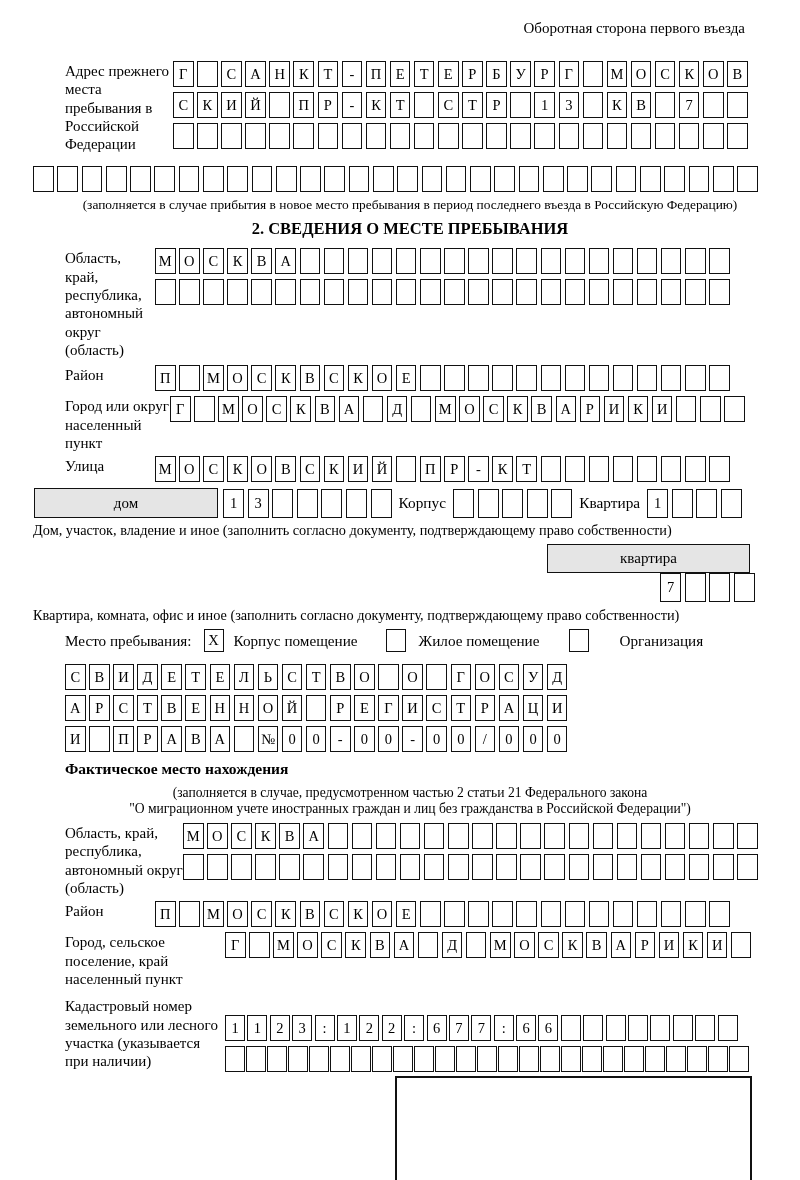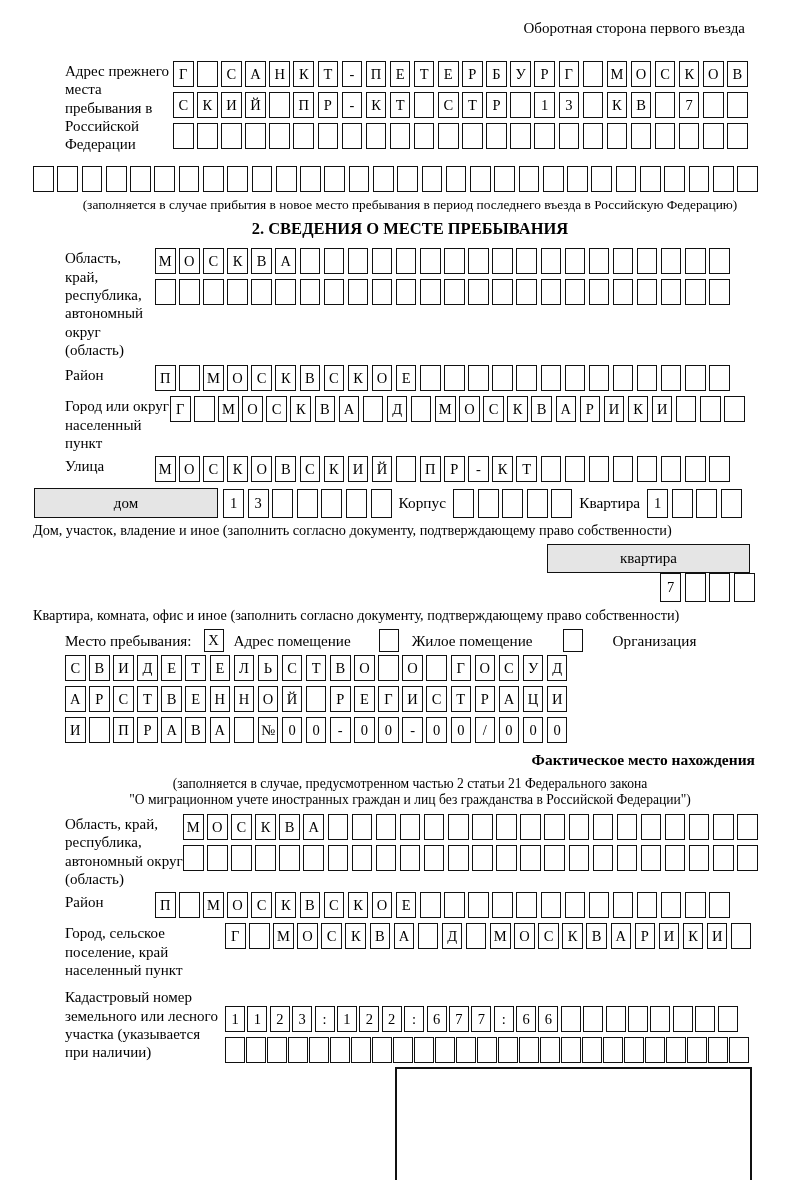--- a/index.html
+++ b/index.html
@@ -21,34 +21,34 @@
   .cells.cad1 .cell{width:20px}
   .cells.cad2{gap:1px}
   .cells.cad2 .cell{width:20px}
   .overflow-row{margin-left:-32px;margin-bottom:5px;}
   .overflow-row .cell{width:20.7px}
   .mb3{margin-bottom:13px}.mb4{margin-bottom:4px}.mb5{margin-bottom:5px}
   .mb6{margin-bottom:6px}.mb8{margin-bottom:8px}
   .note{font-size:13.4px;text-align:center;margin:2px 0 6px -30px;width:750px;}
   .heading{font-size:16.5px;font-weight:bold;text-align:center;width:690px;
            margin:2px 0 9px 0;}
-  .heading3{font-size:15.5px;font-weight:bold;text-align:right;width:690px;
+  .heading3{font-size:15.5px;font-weight:bold;text-align:left;width:690px;
            margin:4px 0 7px 0;}
   .note3{font-size:13.6px;text-align:center;width:720px;margin-left:-15px;}
   .house-row{display:flex;align-items:center;margin-left:-31px;margin-bottom:4px;}
   .house-row .cell,.apt-row .cell{height:29px;width:21px;}
   .widebox{flex:none;border:1.8px solid #111;box-sizing:border-box;height:30px;
            display:flex;align-items:center;justify-content:center;font-size:15px;
            background:#e5e5e5;margin-right:5px;}
   .wb-dom{width:184px}
   .wb-kv{width:203px;height:29px}
   .inline-label{font-size:15.3px;margin:0 7px;white-space:nowrap;}
   .caption{font-size:14.3px;margin:0 0 5px -32px;white-space:nowrap;}
   .apt-row{display:flex;align-items:flex-end;margin-left:-31px;margin-bottom:5px;flex-direction:column;}
-  .check-row{display:flex;align-items:center;margin-bottom:3px;font-size:15.2px;}
+  .check-row{display:flex;align-items:center;margin-bottom:12px;font-size:15.2px;}
   .checkbox{flex:none;width:20px;height:23px;border:1.7px solid #111;box-sizing:border-box;
             display:flex;align-items:center;justify-content:center;font-size:14.5px;}
   .hint{font-size:14.2px;margin:0 0 9px 150px;}
   .stamp-box{margin-left:330px;width:357px;height:177px;border:2px solid #111;
              box-sizing:border-box;background:#fff;margin-bottom:6px;}
   .pt18{padding-top:19px}
 </style>
 </head>
 <body>
 
@@ -363,21 +363,21 @@
         <span class="cell"></span>
         <span class="cell"></span>
         <span class="cell"></span>
       </div>
   </div>
   <div class="caption mb6">Квартира, комната, офис и иное (заполнить согласно документу, подтверждающему право собственности)</div>
 
   <div class="check-row">
     <span>Место пребывания:</span>
     <span class="checkbox" style="margin-left:12px">X</span>
-    <span style="margin-left:10px">Адрес помещение</span>
+    <span style="margin-left:10px">Корпус помещение</span>
     <span class="checkbox" style="margin-left:28px"></span>
     <span style="margin-left:13px">Жилое помещение</span>
     <span class="checkbox" style="margin-left:30px"></span>
     <span style="margin-left:30px">Организация</span>
   </div>
 
   <div class="row mb8">
     <div class="grid">
       <div class="cells">
           <span class="cell">С</span>

